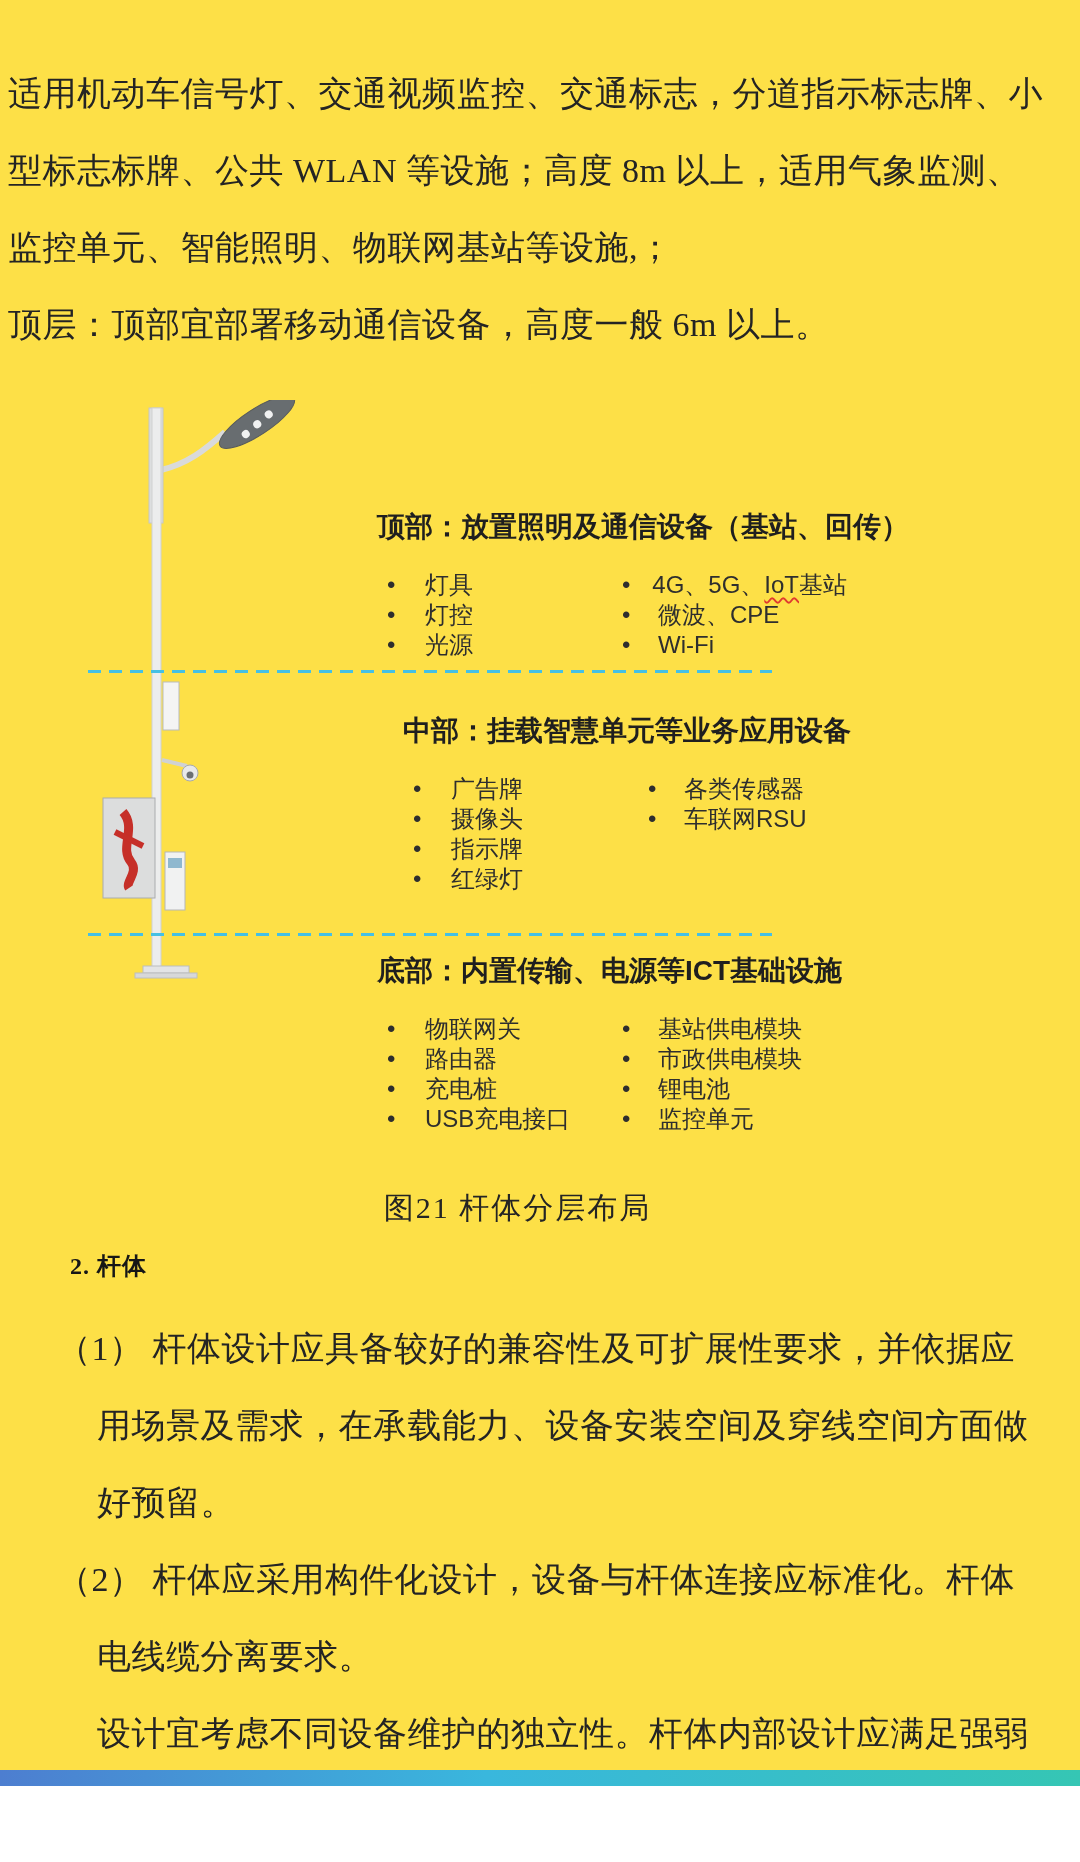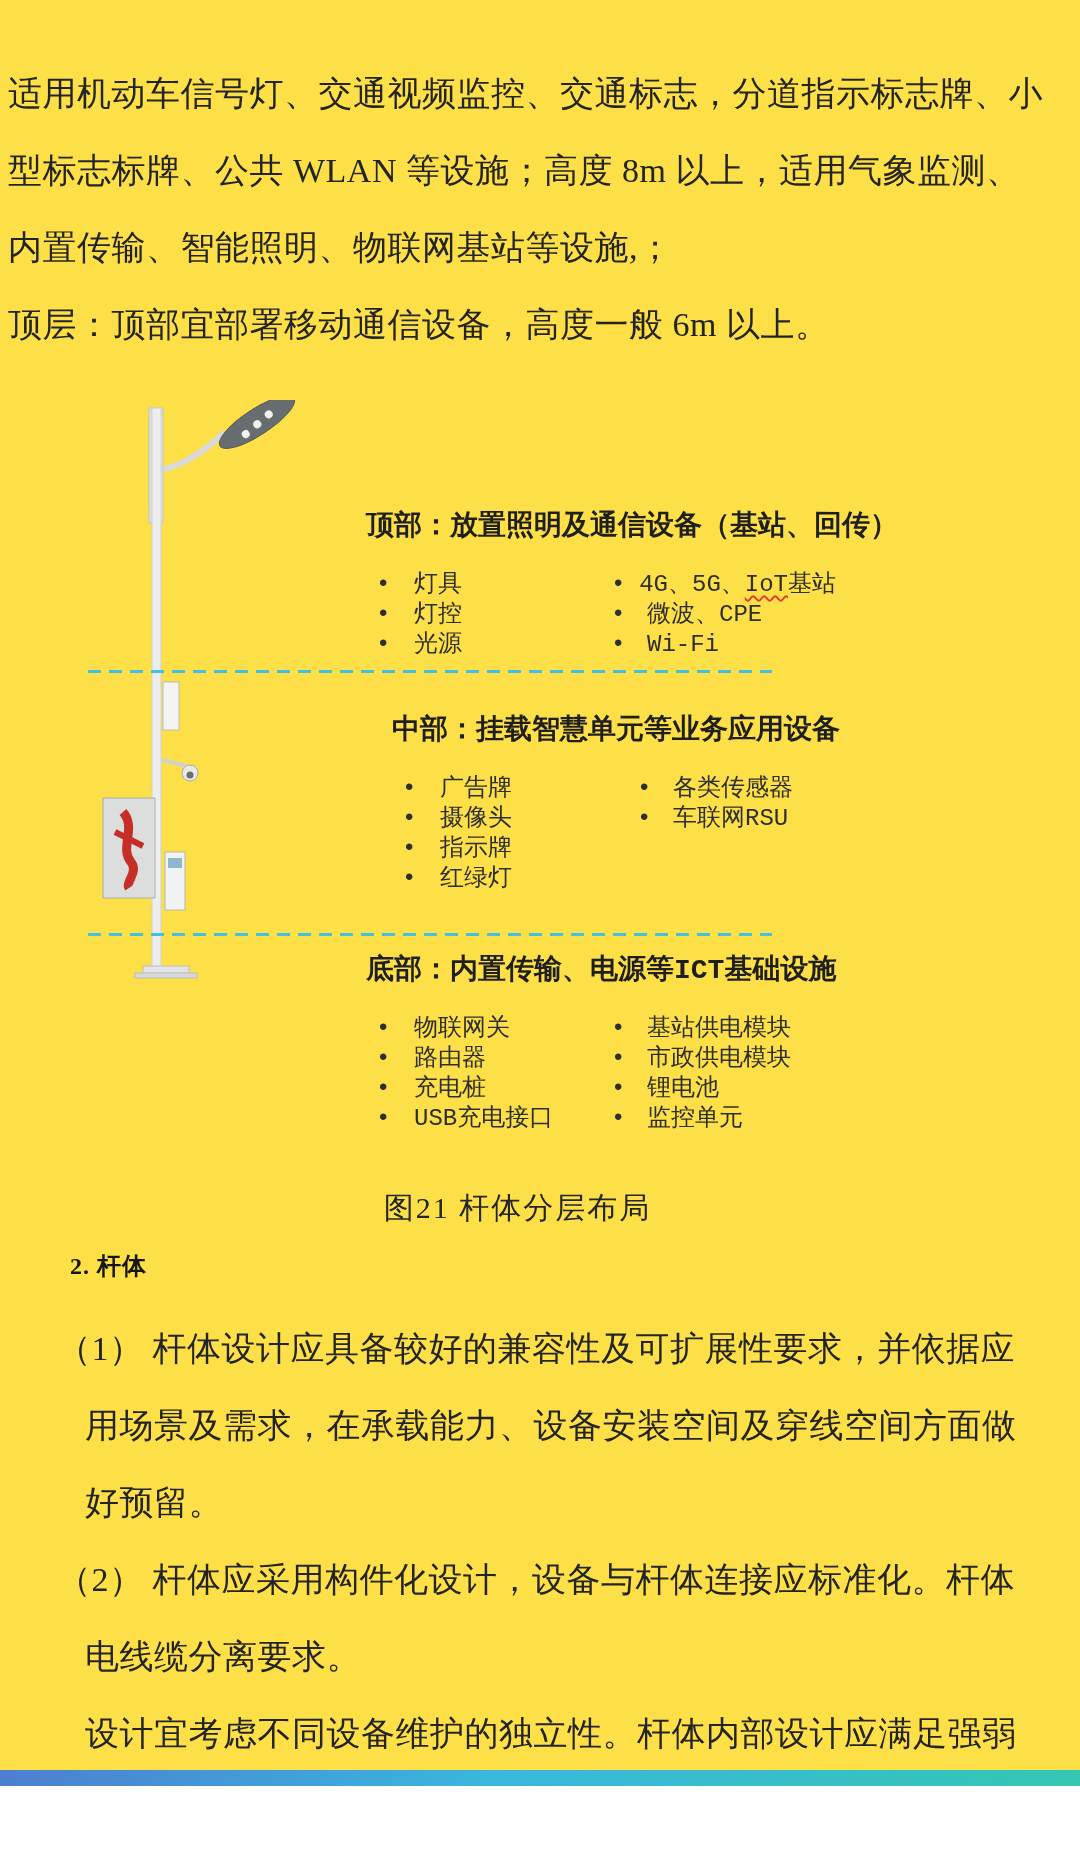--- a/index.html
+++ b/index.html
@@ -24,22 +24,22 @@
 
   
   .pole-svg{position:absolute;left:85px;top:400px;}
   .divider{
     position:absolute;left:88px;width:684px;height:3px;
     background:repeating-linear-gradient(90deg,#45c0e5 0 13px,transparent 13px 21px);
   }
   .d1{top:670px;}
   .d2{top:933px;}
   .fig-section{
-    position:absolute;left:366px;width:470px;
-    font-family:Liberation Mono, monospace;
+    position:absolute;left:377px;width:470px;
+    font-family:Liberation Sans, sans-serif;
   }
   .s1{top:508px;}
   .s2{top:712px;margin-left:26px;}
   .s3{top:952px;}
   .fig-head{font-size:28px;line-height:38px;color:#1f1f1f;white-space:nowrap;}
   .fh-label{font-weight:800;}
   .fh-sep{font-weight:800;}
   .fh-rest{font-weight:700;}
   .cols{display:flex;margin-top:24px;}
   .col{display:flex;flex-direction:column;}
@@ -59,41 +59,41 @@
     position:absolute;top:1188px;left:0;width:1035px;
     text-align:center;font-size:30px;color:#242424;letter-spacing:2px;
   }
 
   
   .sec2-head{
     position:absolute;left:70px;top:1250px;
     font-size:24px;font-weight:bold;color:#161616;letter-spacing:1px;
   }
   .sec2-items{position:absolute;left:57px;top:1310px;width:1000px;}
-  .sec2-items .cont{margin-left:28px;}
+  .sec2-items .cont{margin-left:40px;}
 
   
   .pageno{
     position:absolute;top:1782px;left:0;width:1090px;
     text-align:center;font-size:28px;color:#2a2a2a;
   }
   .bottom-bar{
     position:absolute;left:0;bottom:0;width:1080px;height:16px;
     background:linear-gradient(90deg,#4d7ed0 0%,#39b7dd 45%,#35c6b4 100%);
   }
 </style>
 </head>
 <body>
 
 <div class="page">
 
   <div class="body-block">
     <div class="tline">适用机动车信号灯、交通视频监控、交通标志，分道指示标志牌、小</div>
     <div class="tline">型标志标牌、公共 WLAN 等设施；高度 8m 以上，适用气象监测、</div>
-    <div class="tline">内置传输、智能照明、物联网基站等设施,；</div>
+    <div class="tline">监控单元、智能照明、物联网基站等设施,；</div>
     <div class="tline indent1">顶层：顶部宜部署移动通信设备，高度一般 6m 以上。</div>
   </div>
 
   <svg class="pole-svg" width="230" height="590" viewBox="0 0 230 590" xmlns="http://www.w3.org/2000/svg">
 
     <path d="M76 70 C 102 64, 120 50, 140 32" stroke="#d9dadb" stroke-width="6" fill="none"></path>
 
     <g transform="rotate(-33 172 22)">
       <ellipse cx="172" cy="22" rx="44" ry="13" fill="#686d70" stroke="#565a5c" stroke-width="1"></ellipse>
       <circle cx="156" cy="26" r="4" fill="#ffffff" opacity="0.9"></circle>

